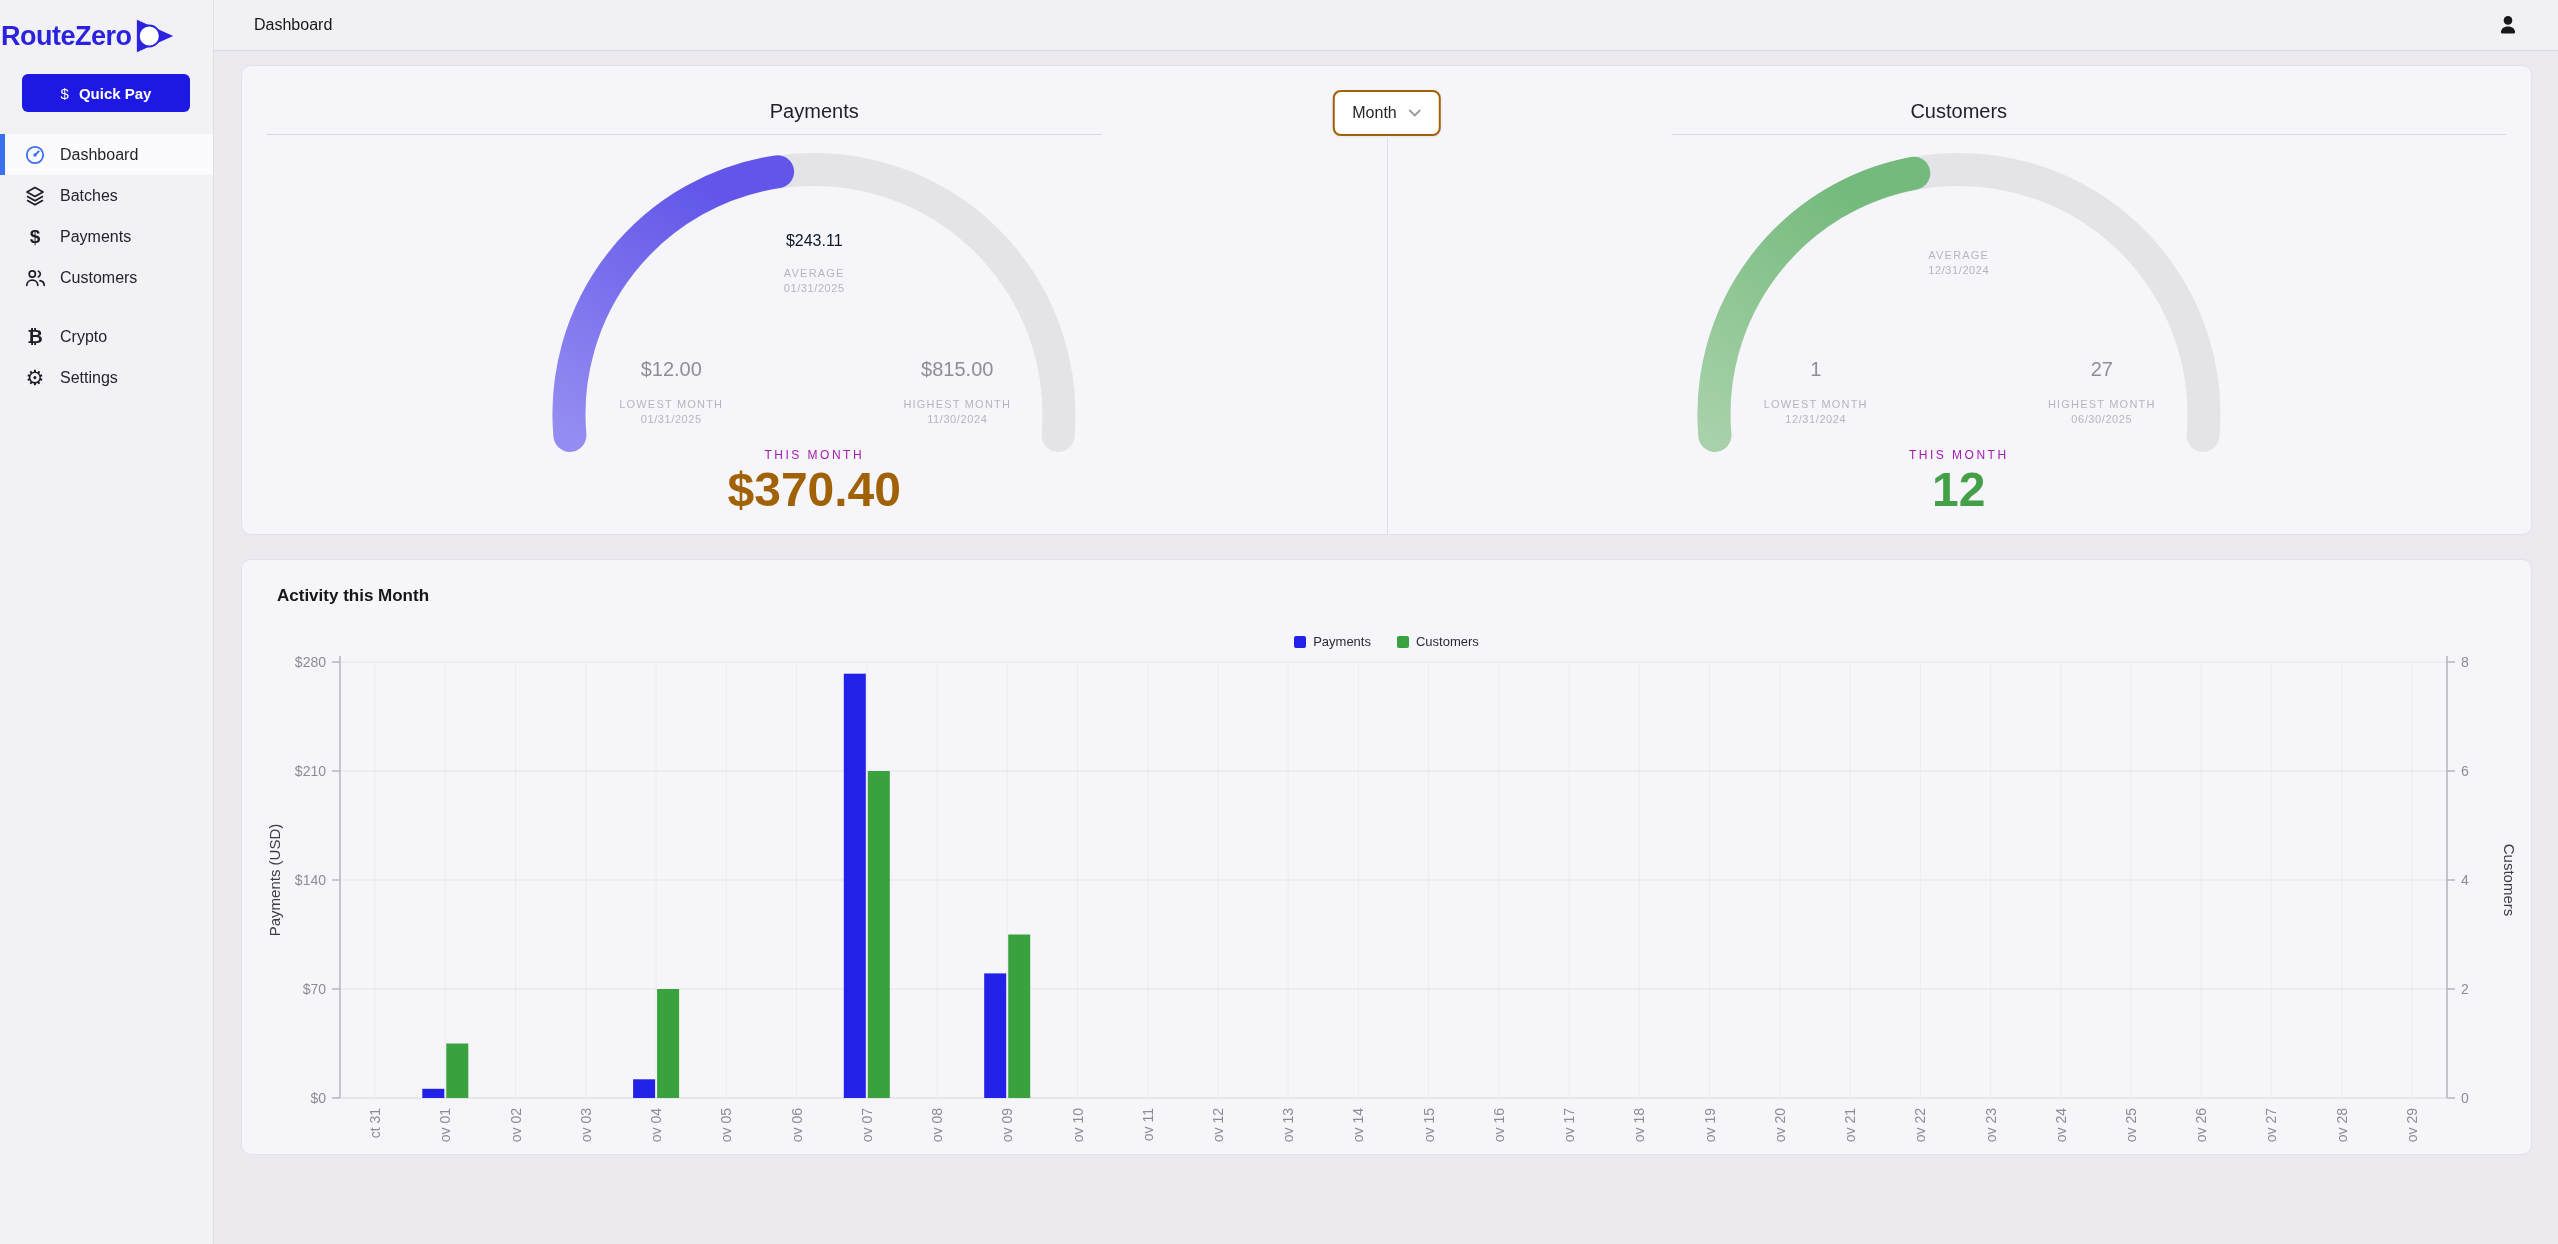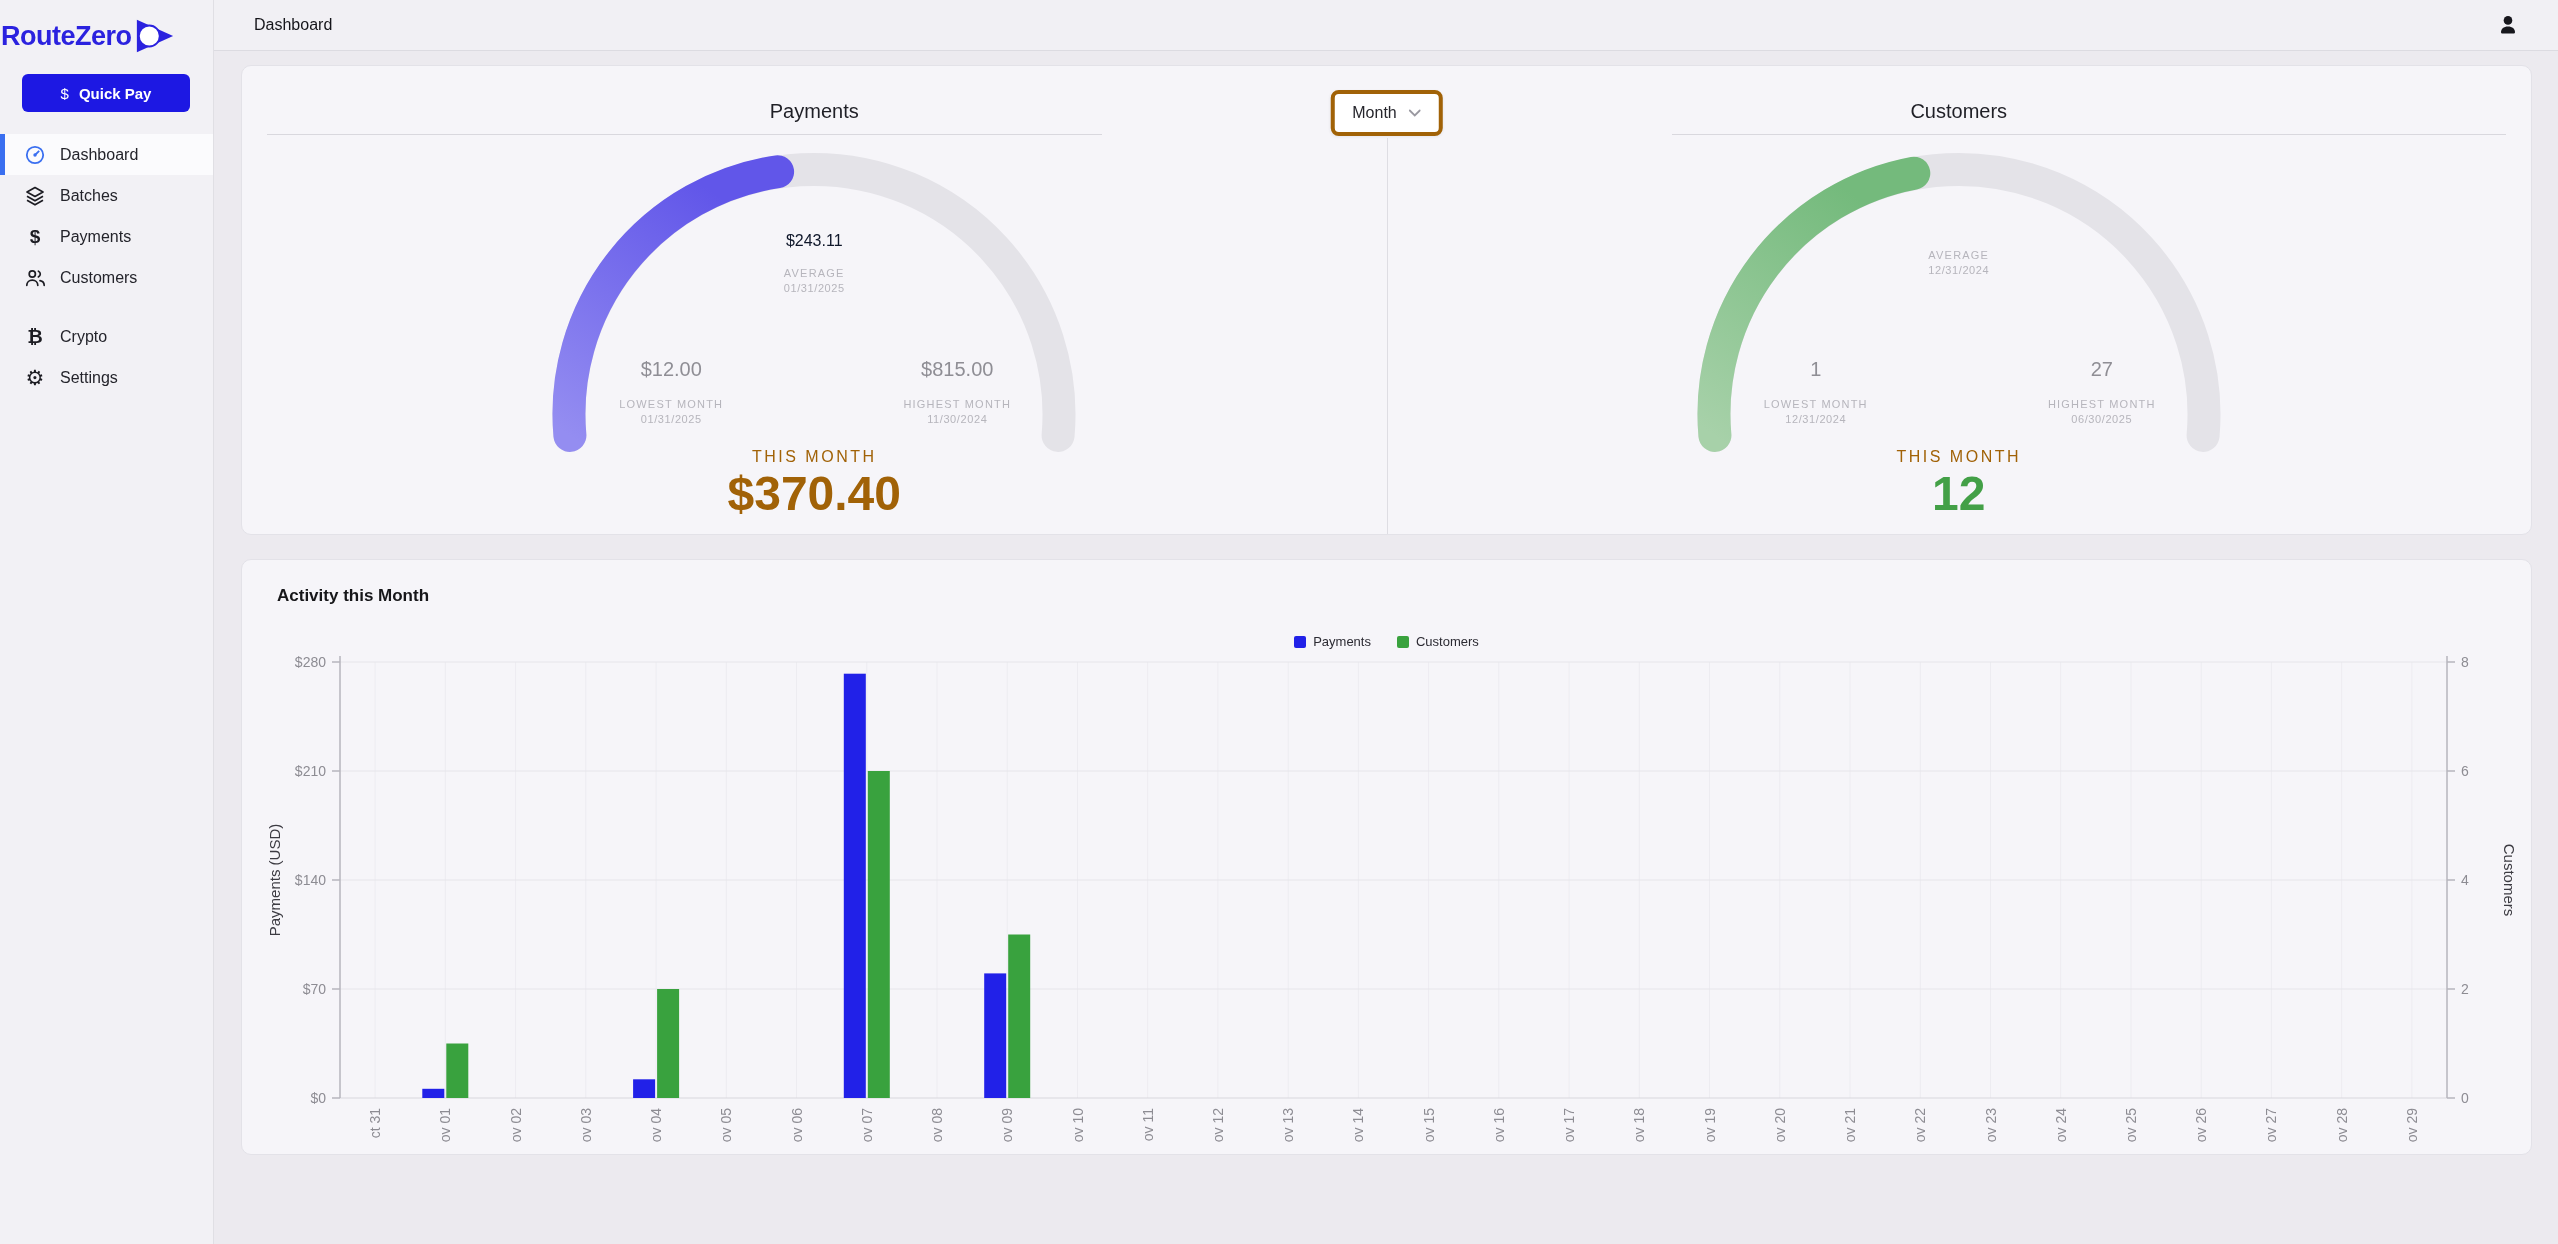--- a/index.html
+++ b/index.html
@@ -43,34 +43,34 @@
 
   
   .card-gauges{height:470px;display:flex;position:relative;}
   .half{flex:1;position:relative;}
   .v-divider{position:absolute;left:50%;top:72px;bottom:0;width:1px;background:#dedde3;}
   .gauge-title{position:absolute;top:34px;left:0;right:0;text-align:center;font-size:20px;color:#1f1f26;}
   .title-rule{position:absolute;top:68px;height:1px;background:#d9d8de;}
   .half-left .title-rule{left:25px;right:285px;}
   .half-right .title-rule{left:285px;right:25px;}
   .period-btn{position:absolute;left:50%;transform:translateX(-50%);top:24px;height:46px;z-index:3;
-    background:#ffffff;border:4px solid #a16207;border-radius:8px;display:flex;align-items:center;gap:12px;
+    background:#ffffff;border:2px solid #a16207;border-radius:8px;display:flex;align-items:center;gap:12px;
     padding:0 18px;font-size:16px;color:#26262c;cursor:pointer;box-shadow:0 1px 3px rgba(40,40,60,.07);}
   .gauge-wrap{position:absolute;top:86px;left:50%;transform:translateX(-50%);width:560px;height:302px;}
   .gauge-wrap svg{display:block;}
   .g-center{position:absolute;top:80px;left:0;right:0;text-align:center;}
   .g-center .g-val{font-size:16px;color:#0f172a;}
   .g-sub{font-size:11px;letter-spacing:1.2px;color:#b6b5bc;margin-top:17px;}
   .g-date{font-size:11px;letter-spacing:.6px;color:#b6b5bc;margin-top:3px;}
   .g-low,.g-high{position:absolute;top:206px;width:180px;text-align:center;}
   .g-low{left:calc(50% - 233px);}
   .g-high{left:calc(50% + 53px);}
   .g-low .g-val,.g-high .g-val{font-size:20px;color:#8f8e95;}
   .this-month{position:absolute;top:382px;left:0;right:0;text-align:center;}
-  .tm-label{font-size:16px;letter-spacing:2.5px;color:#a16207;}
+  .tm-label{font-size:12px;letter-spacing:2.5px;color:#a21caf;}
   .tm-value{font-size:48px;font-weight:700;margin-top:4px;line-height:1;}
 
   
   .card-activity{margin-top:24px;height:596px;position:relative;overflow:hidden;}
   .activity-title{position:absolute;top:26px;left:35px;font-size:17px;font-weight:700;color:#161619;}
   .chart-legend{position:absolute;top:74px;left:0;right:0;display:flex;justify-content:center;gap:26px;}
   .legend-item{display:flex;align-items:center;gap:7px;font-size:13px;color:#2c2b33;}
   .legend-swatch{width:12px;height:12px;border-radius:2px;display:inline-block;}
   .chart-svg{position:absolute;top:0;left:0;}
   .chart-svg .tick{font-family:"Liberation Sans",sans-serif;font-size:14px;fill:#8d8c93;}

